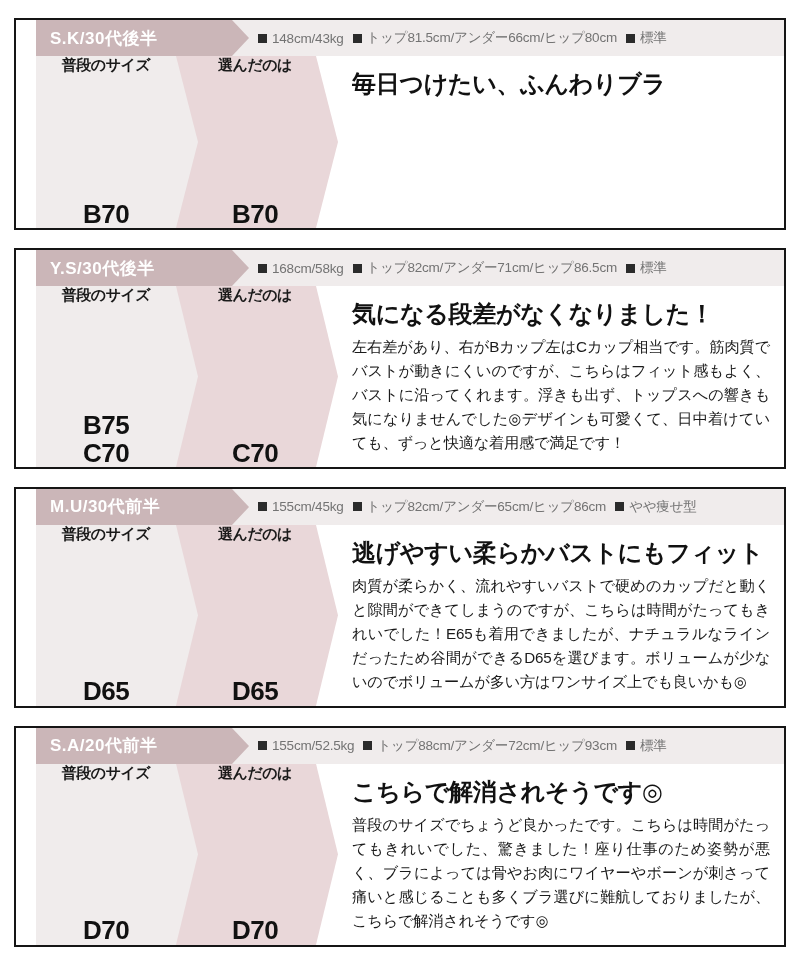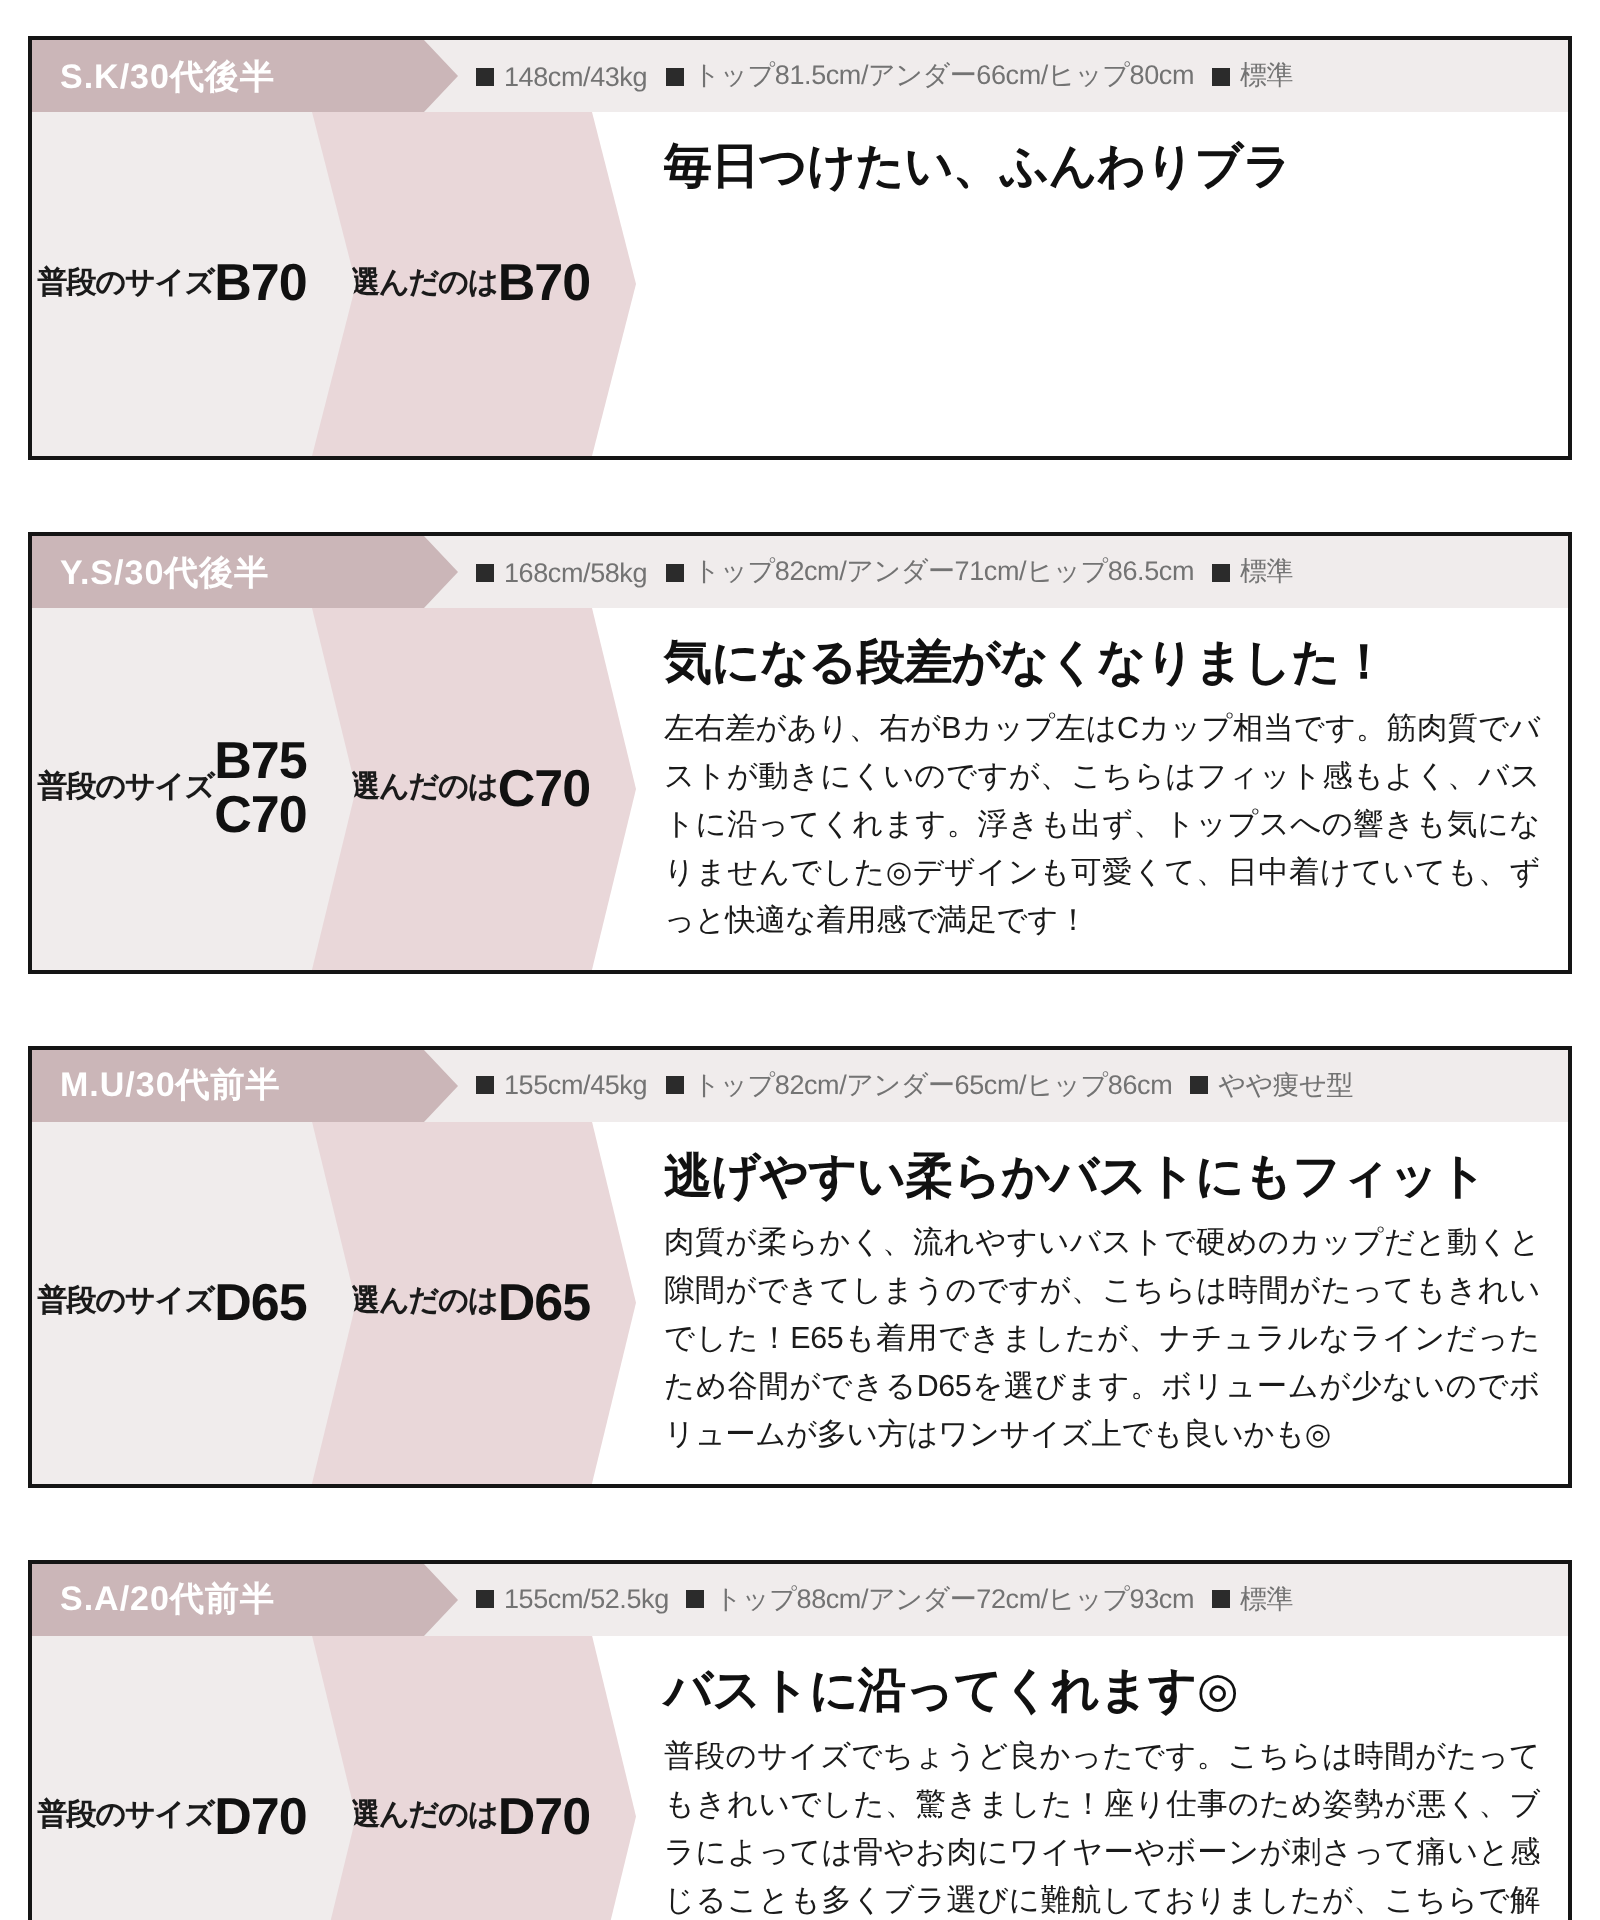--- a/index.html
+++ b/index.html
@@ -15,23 +15,24 @@
     overflow: hidden;
   }
   .page {
     width: 800px;
     height: 960px;
     padding: 18px 14px 0 14px;
     box-sizing: border-box;
   }
   .review-card {
     border: 2px solid #151515;
-    margin-bottom: 36px;
+    margin-bottom: 18px;
     background: #ffffff;
     box-sizing: border-box;
+    padding-left: 20px;
   }
   
   .card-head {
     display: flex;
     align-items: stretch;
     height: 36px;
     background: #f0ecec;
     position: relative;
   }
   .head-name {
@@ -83,23 +84,23 @@
   
   .card-body {
     display: flex;
     align-items: stretch;
     min-height: 172px;
   }
   .size-usual, .size-chosen {
     width: 140px;
     box-sizing: border-box;
     display: flex;
-    flex-direction: row;
+    flex-direction: column;
     align-items: center;
-    justify-content: center;
+    justify-content: space-between;
     position: relative;
     flex: none;
   }
   .size-usual {
     background: #f0ecec;
   }
   .size-usual::after {
     content: "";
     position: absolute;
     right: -22px;
@@ -290,19 +291,19 @@
     <div class="card-body">
       <div class="size-usual">
         <div class="size-label">普段のサイズ</div>
         <div class="size-value">D70</div>
       </div>
       <div class="size-chosen">
         <div class="size-label">選んだのは</div>
         <div class="size-value">D70</div>
       </div>
       <div class="review-text">
-        <p class="review-title">バストに沿ってくれます◎</p>
+        <p class="review-title">こちらで解消されそうです◎</p>
         <p class="review-body">普段のサイズでちょうど良かったです。こちらは時間がたってもきれいでした、驚きました！座り仕事のため姿勢が悪く、ブラによっては骨やお肉にワイヤーやボーンが刺さって痛いと感じることも多くブラ選びに難航しておりましたが、こちらで解消されそうです◎</p>
       </div>
     </div>
   </div>
 
 </div>
 
 </body></html>

